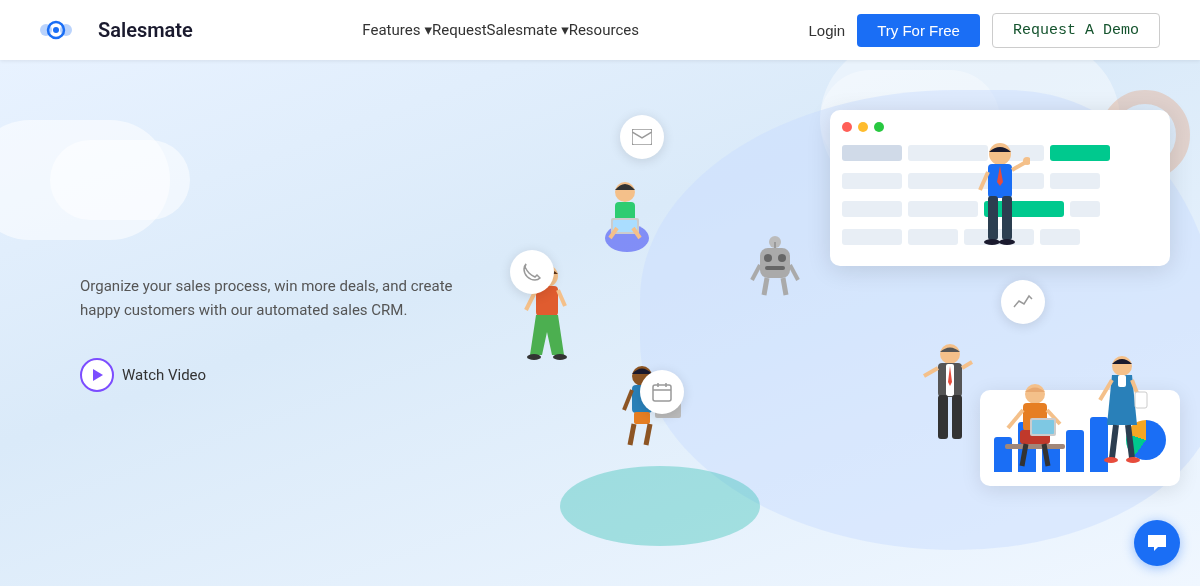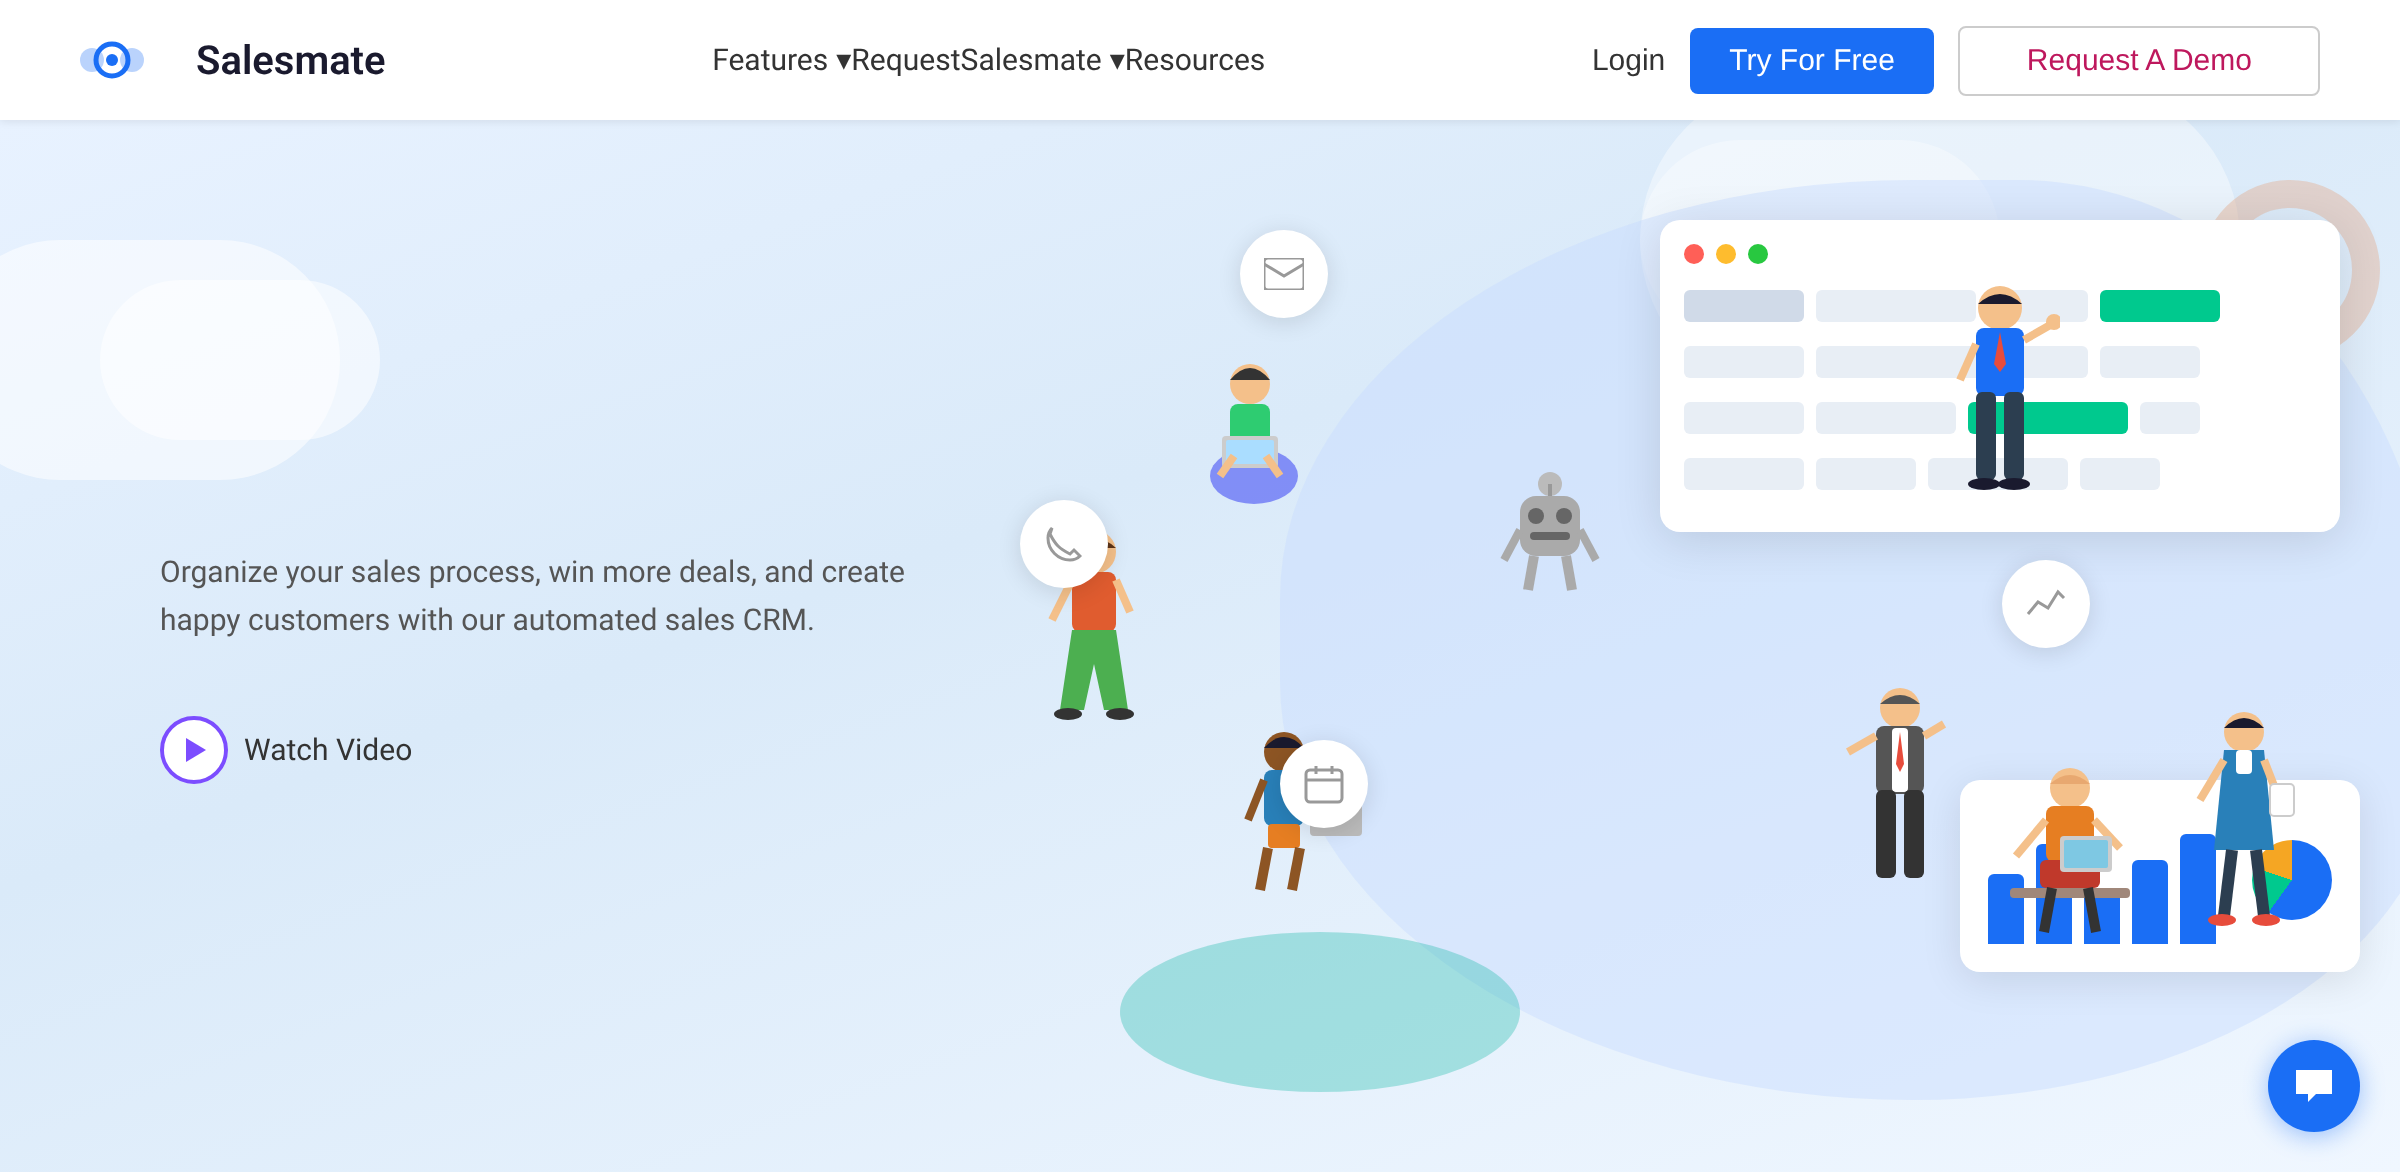--- a/index.html
+++ b/index.html
@@ -12,21 +12,21 @@
       box-shadow: 0 1px 4px rgba(0,0,0,0.08); position: relative; z-index: 10;
     }
     .logo { display: flex; align-items: center; gap: 26px; }
     .logo-icon { width: 32px; height: 24px; }
     .logo-text { font-size: 20px; font-weight: 600; color: #1a1a2e; }
     .nav-links { display: flex; align-items: center; }
     .nav-link { font-size: 15px; color: #333; cursor: pointer; display: flex; align-items: center; gap: 4px; text-decoration: none; }
     .nav-actions { display: flex; align-items: center; gap: 12px; }
     .btn-login { font-size: 15px; color: #333; cursor: pointer; background: none; border: none; }
     .btn-try { background: #1a6ef5; color: #fff; border: none; border-radius: 4px; padding: 8px 20px; font-size: 15px; cursor: pointer; font-weight: 500; }
-    .btn-demo { background: #fff; color: #be185d; border: 1.5px solid #ccc; border-radius: 4px; padding: 8px 33px; font-size: 15px; cursor: pointer; }
+    .btn-demo { background: #fff; color: #14532d; border: 1.5px solid #ccc; border-radius: 4px; padding: 8px 20px; font-size: 15px; cursor: pointer; font-family: Liberation Mono, monospace; }
 
     
     .hero {
       position: relative; width: 1200px; height: 526px;
       background: linear-gradient(160deg, #e8f2ff 0%, #daeaf9 40%, #f0f7ff 100%);
       display: flex; align-items: center; overflow: hidden;
     }
 
     
     .cloud {

